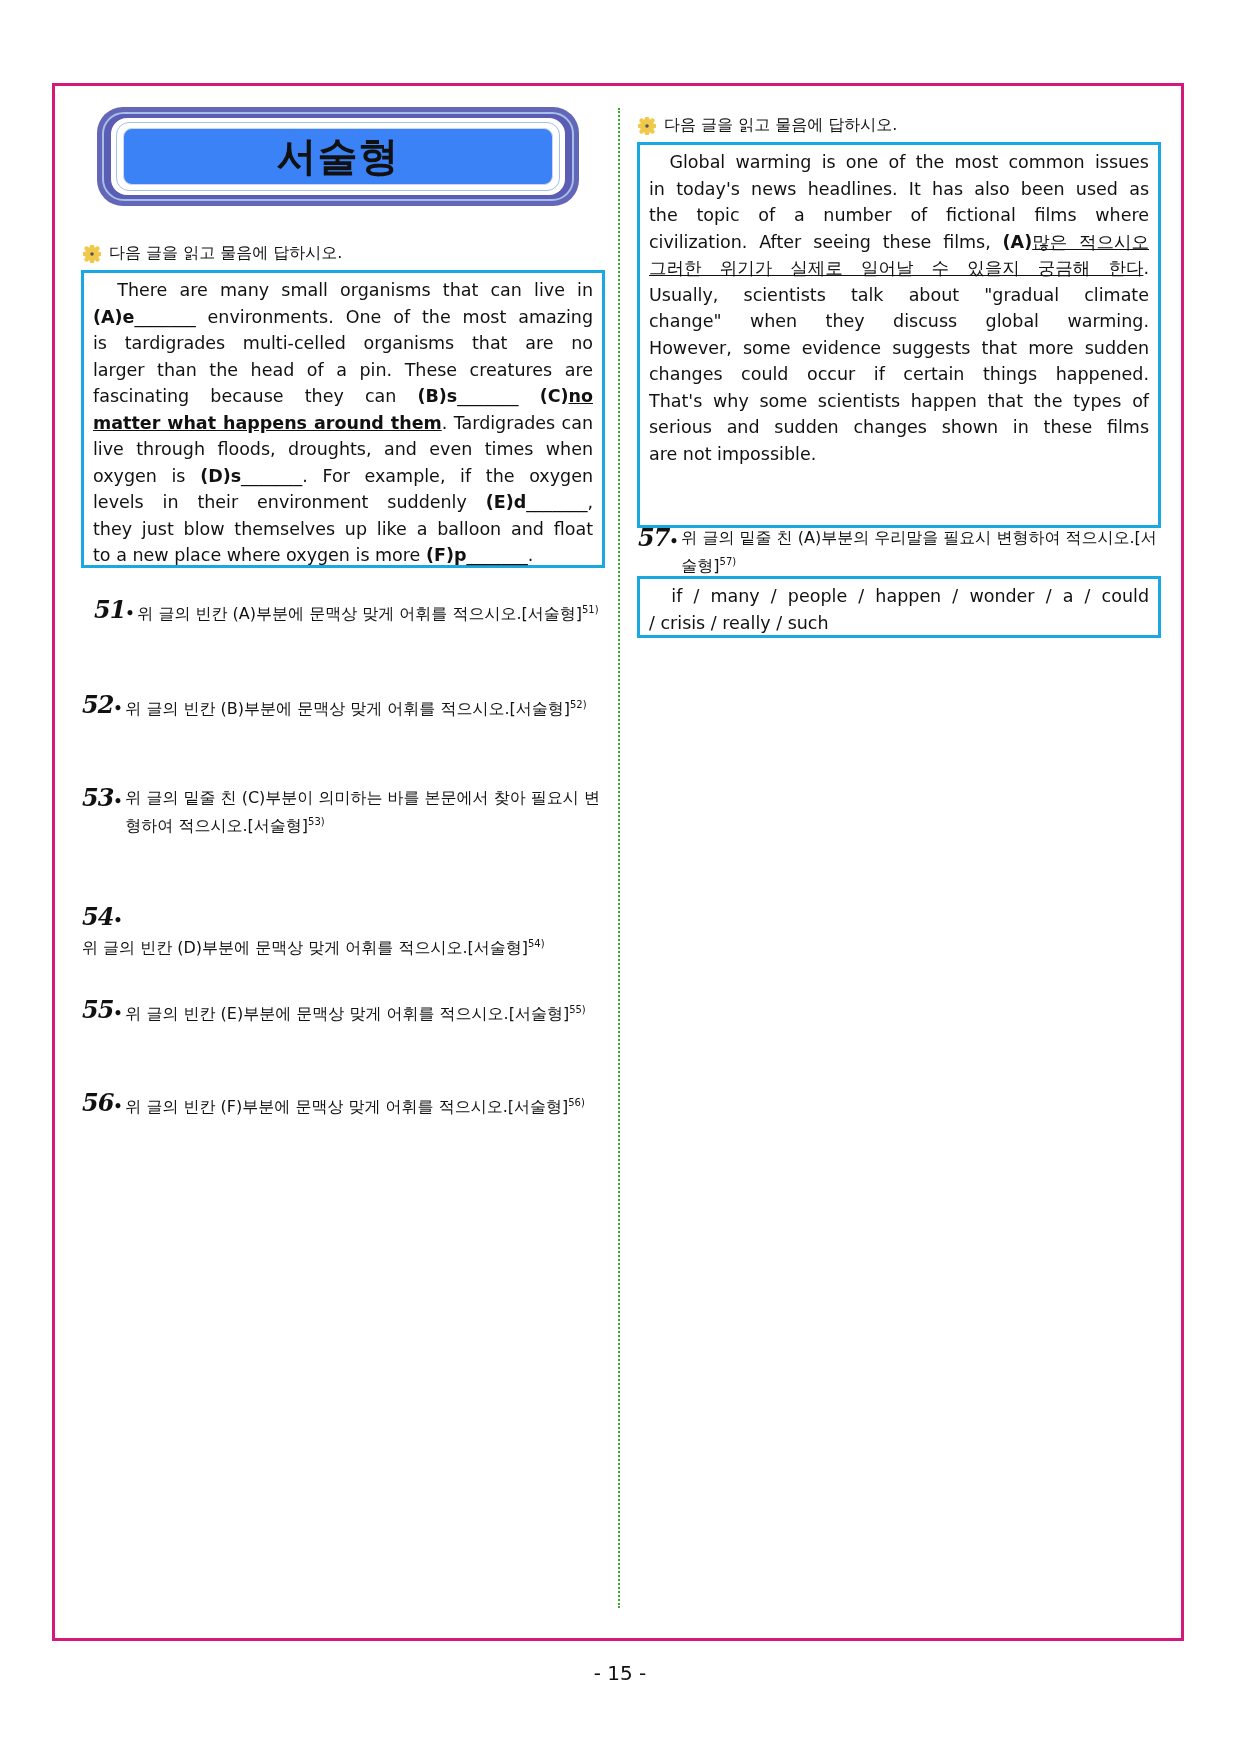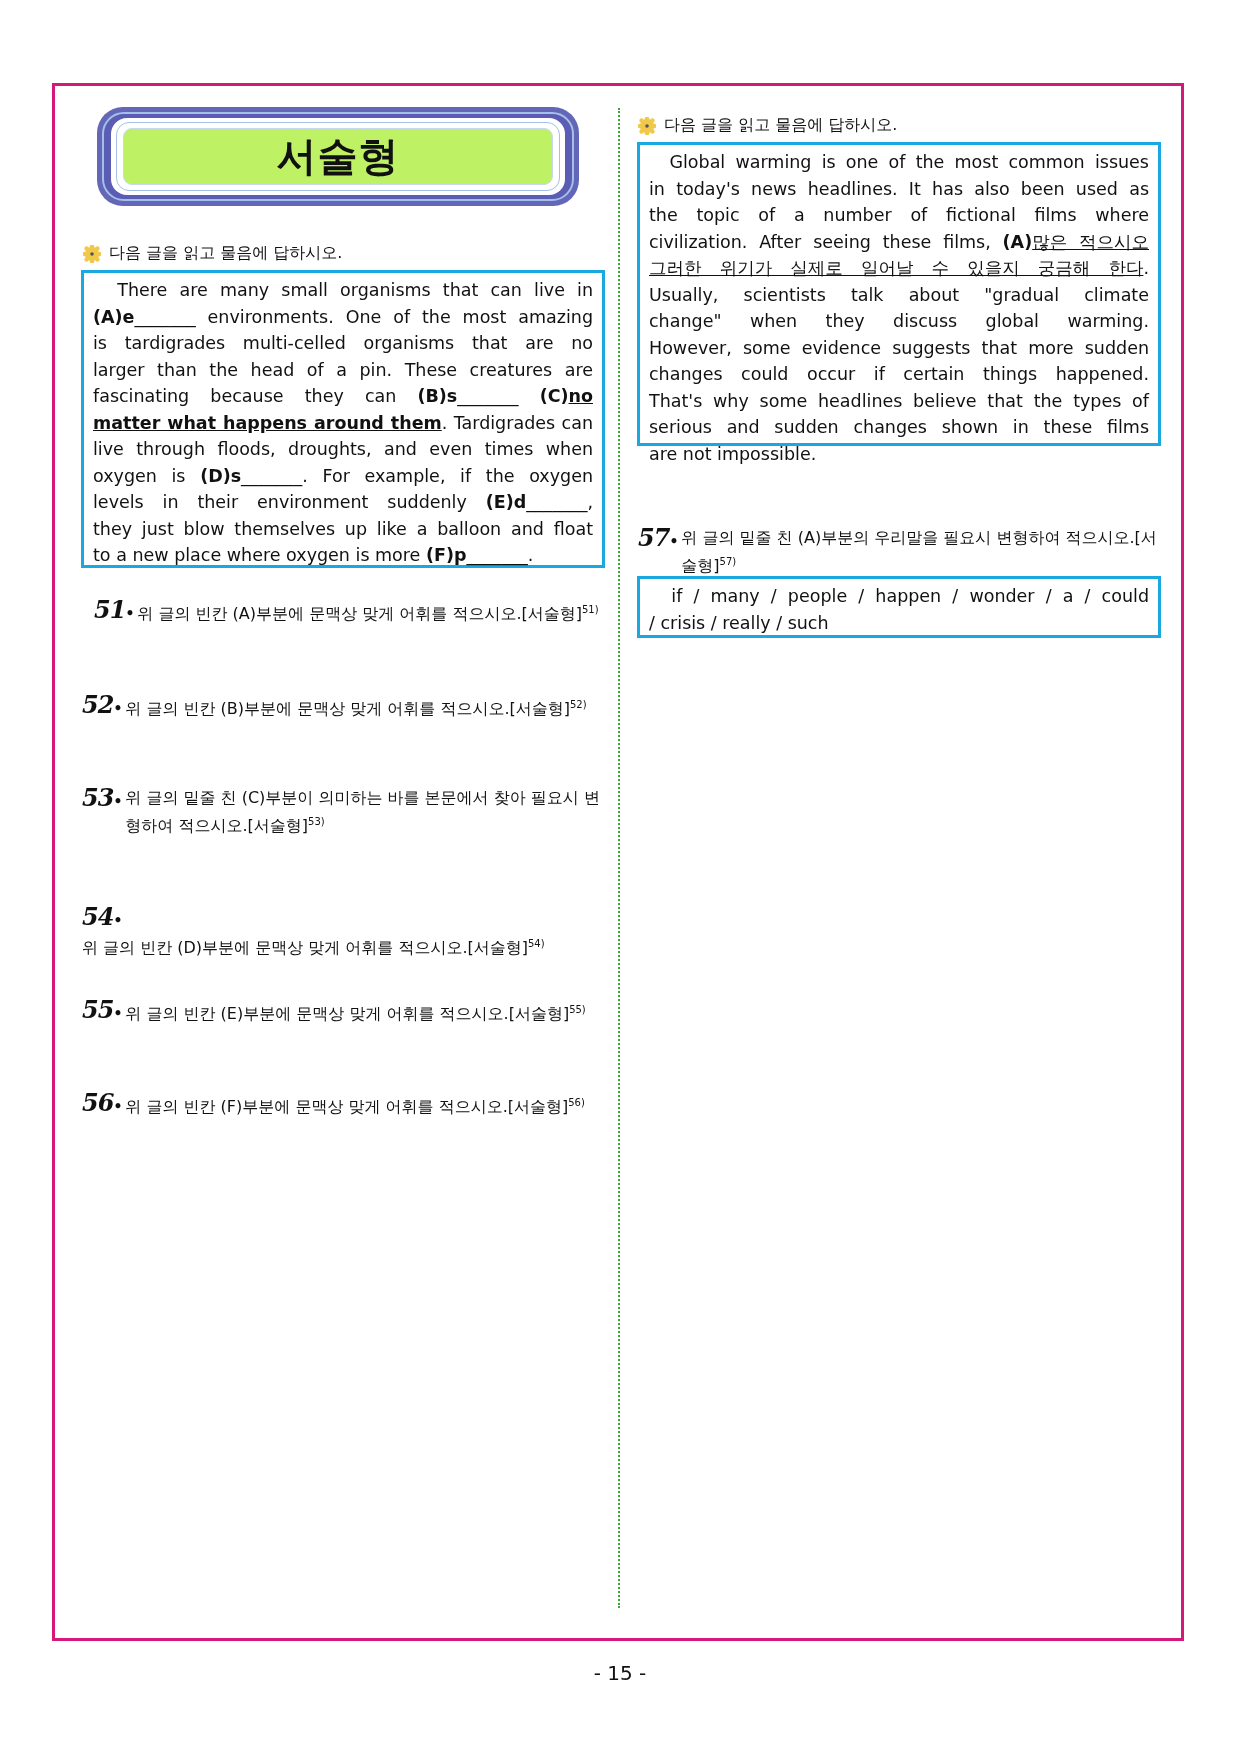--- a/index.html
+++ b/index.html
@@ -3,21 +3,21 @@
 <meta charset="utf-8">
 <style>
   html, body { margin:0; padding:0; background:#ffffff; }
   body { width:1240px; height:1752px; position:relative; font-family:"DejaVu Sans", "Liberation Sans", sans-serif; color:#111; }
   .page-frame { position:absolute; left:52px; top:83px; width:1132px; height:1558px; border:3px solid #d4197a; box-sizing:border-box; }
   .divider { position:absolute; left:618px; top:108px; width:0; height:1500px; border-left:2px dotted #3aaa35; }
   .title-banner { position:absolute; left:97px; top:107px; width:482px; height:99px; border-radius:26px; background:#6466b8; box-sizing:border-box; }
   .title-banner .ring1 { position:absolute; left:5px; top:5px; right:5px; bottom:5px; border-radius:22px; border:2px solid #a4c0e8; background:#5a5db3; }
   .title-banner .ring2 { position:absolute; left:14px; top:11px; right:14px; bottom:11px; border-radius:16px; background:#ffffff; }
   .title-banner .ring3 { position:absolute; left:19px; top:15px; right:19px; bottom:15px; border-radius:13px; border:1.5px solid #a4c0e8; background:#ffffff; }
-  .title-banner .inner { position:absolute; left:26px; top:21px; right:26px; bottom:21px; border-radius:9px; background:#bef264; border:1px solid #c7d8f0; display:flex; align-items:center; justify-content:center; }
+  .title-banner .inner { position:absolute; left:26px; top:21px; right:26px; bottom:21px; border-radius:9px; background:#3b82f6; border:1px solid #c7d8f0; display:flex; align-items:center; justify-content:center; }
   .title-banner .inner span { font-size:40px; font-weight:bold; color:#111; letter-spacing:1px; }
   .instr { position:absolute; display:flex; align-items:center; font-size:16px; }
   .flower { width:18px; height:18px; margin-right:8px; position:relative; }
   .flower svg { width:18px; height:18px; display:block; }
   .passage { position:absolute; border:3px solid #1aa8e0; box-sizing:border-box; padding:4px 9px 6px 9px; font-family:"DejaVu Sans", sans-serif; font-size:17.5px; line-height:26.5px; text-align:justify; }
   .passage .ln { display:block; text-align:justify; text-align-last:justify; white-space:nowrap; }
   .passage .ln.last { text-align-last:left; }
   .b { font-weight:bold; }
   .u { text-decoration:underline; }
   .question { position:absolute; font-size:16px; line-height:24px; display:flex; }
@@ -115,31 +115,31 @@
           <circle cx="16" cy="16" r="2.5"></circle>
           <circle cx="16" cy="4" r="2.5"></circle>
           <circle cx="4" cy="16" r="2.5"></circle>
         </g>
         <circle cx="10" cy="10" r="2" fill="#555"></circle>
       </svg>
   </span>
   <span>다음 글을 읽고 물음에 답하시오.</span>
 </div>
 
-<div class="passage" id="p2" style="left:637px; top:142px; width:524px; height:304px;">
+<div class="passage" id="p2" style="left:637px; top:142px; width:524px; height:386px;">
     <span class="ln"><span>&nbsp;&nbsp;Global warming is one of the most common issues</span></span>
     <span class="ln"><span>in today's news headlines. It has also been used as</span></span>
     <span class="ln"><span>the topic of a number of fictional films where</span></span>
     <span class="ln"><span>civilization. After seeing these films, </span><span class="b">(A)</span><span class="u">많은 적으시오</span></span>
     <span class="ln"><span class="u">그러한 위기가 실제로 일어날 수 있을지 궁금해 한다</span><span>.</span></span>
     <span class="ln"><span>Usually, scientists talk about "gradual climate</span></span>
     <span class="ln"><span>change" when they discuss global warming.</span></span>
     <span class="ln"><span>However, some evidence suggests that more sudden</span></span>
     <span class="ln"><span>changes could occur if certain things happened.</span></span>
-    <span class="ln"><span>That's why some headlines believe that the types of</span></span>
+    <span class="ln"><span>That's why some scientists happen that the types of</span></span>
     <span class="ln"><span>serious and sudden changes shown in these films</span></span>
     <span class="ln last"><span>are not impossible.</span></span>
   </div>
 
 <div class="question" id="q57" style="left:638px; top:526px; width:524px;">
     <span class="qnum">57<span class="dot">•</span></span>
     <span class="qtext">위 글의 밑줄 친 (A)부분의 우리말을 필요시 변형하여 적으시오.[서술형]<sup>57)</sup></span>
   </div>
 
 <div class="passage" id="wb" style="left:637px; top:576px; width:524px; height:62px;">

